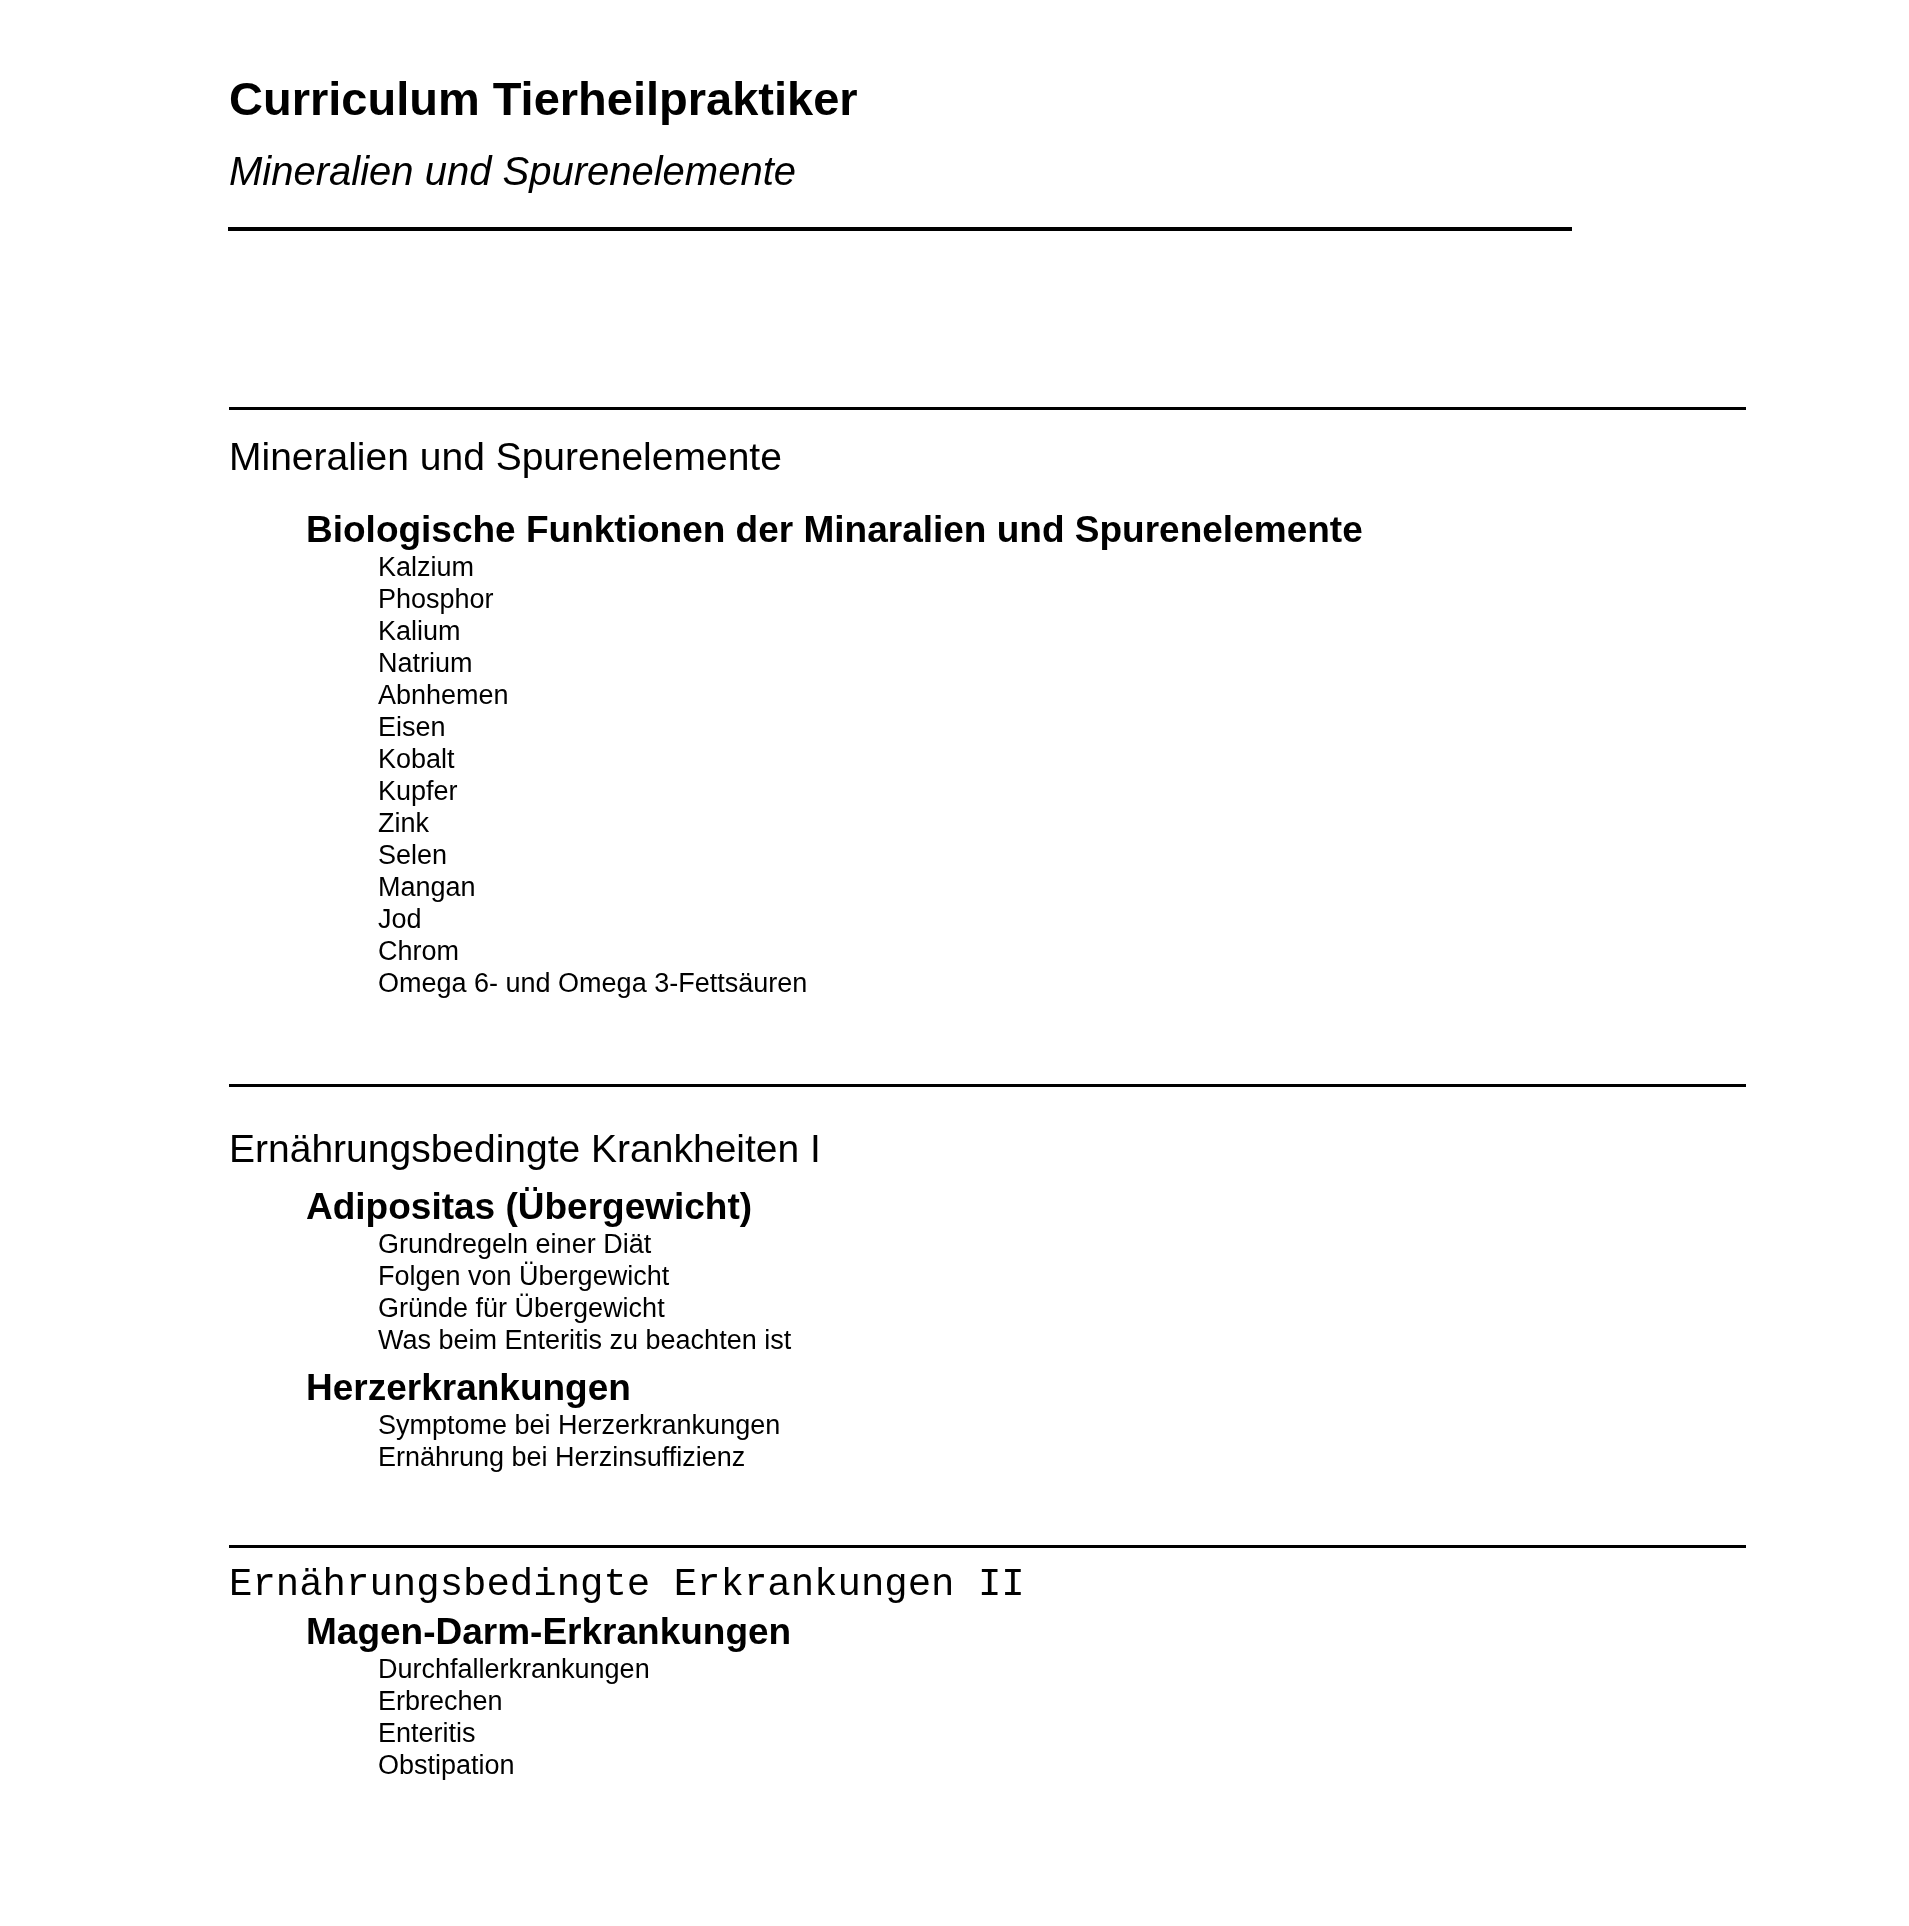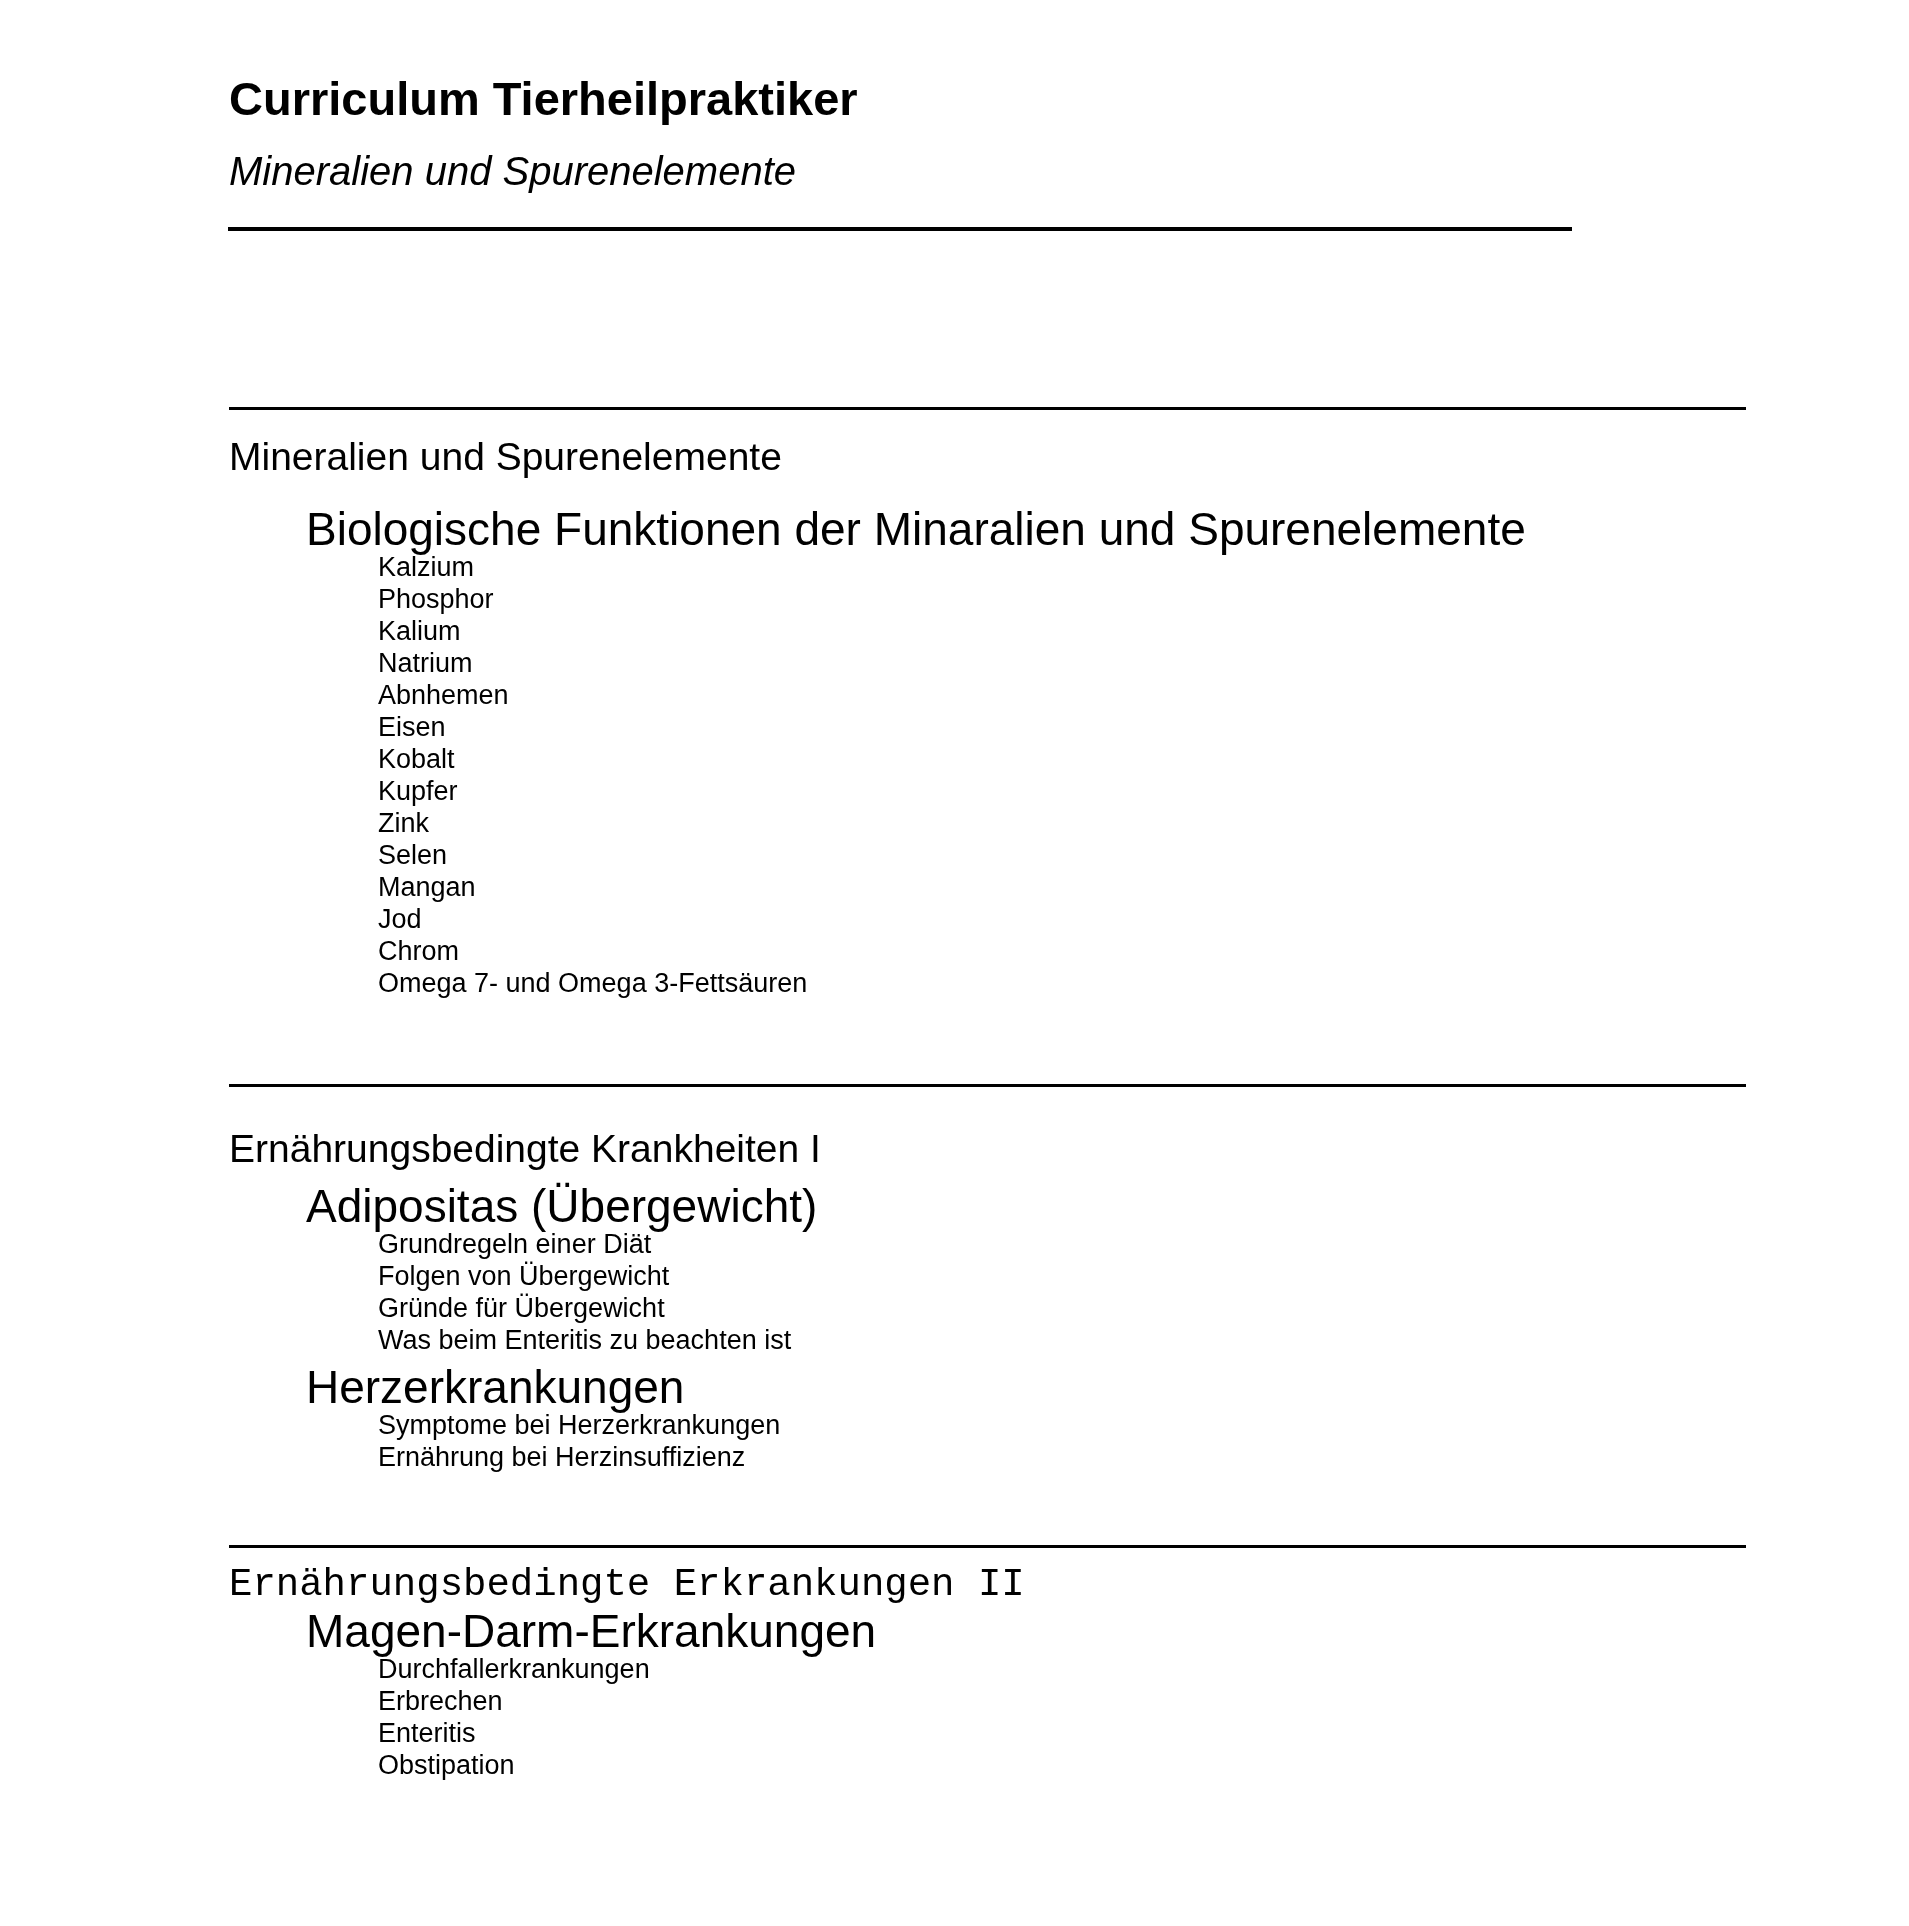--- a/index.html
+++ b/index.html
@@ -61,23 +61,23 @@
     line-height: 49px;
     font-weight: normal;
     white-space: nowrap;
   }
   .section-1 .section-heading { margin-top: 22.3px; }
   .section-2 .section-heading { margin-top: 37px; }
   .section-3 .section-heading { margin-top: 13px; font-family: Liberation Mono, monospace; }
   .group { margin-left: 77px; }
   .topic-subheading {
     margin: 0;
-    font-size: 46px;
+    font-size: 37px;
     line-height: 43px;
-    font-weight: normal;
+    font-weight: bold;
     white-space: nowrap;
   }
   .items {
     margin: 0;
     padding: 0;
     list-style: none;
     margin-left: 72px;
   }
   .items li {
     font-size: 27px;
@@ -112,21 +112,21 @@
         <li>Natrium</li>
         <li>Abnhemen</li>
         <li>Eisen</li>
         <li>Kobalt</li>
         <li>Kupfer</li>
         <li>Zink</li>
         <li>Selen</li>
         <li>Mangan</li>
         <li>Jod</li>
         <li>Chrom</li>
-        <li>Omega 7- und Omega 3-Fettsäuren</li>
+        <li>Omega 6- und Omega 3-Fettsäuren</li>
       </ul>
     </div>
   </div>
 
   <div class="section section-2">
     <div class="divider"></div>
     <h2 class="section-heading">Ernährungsbedingte Krankheiten I</h2>
     <div class="group g1">
       <h3 class="topic-subheading">Adipositas (Übergewicht)</h3>
       <ul class="items">

